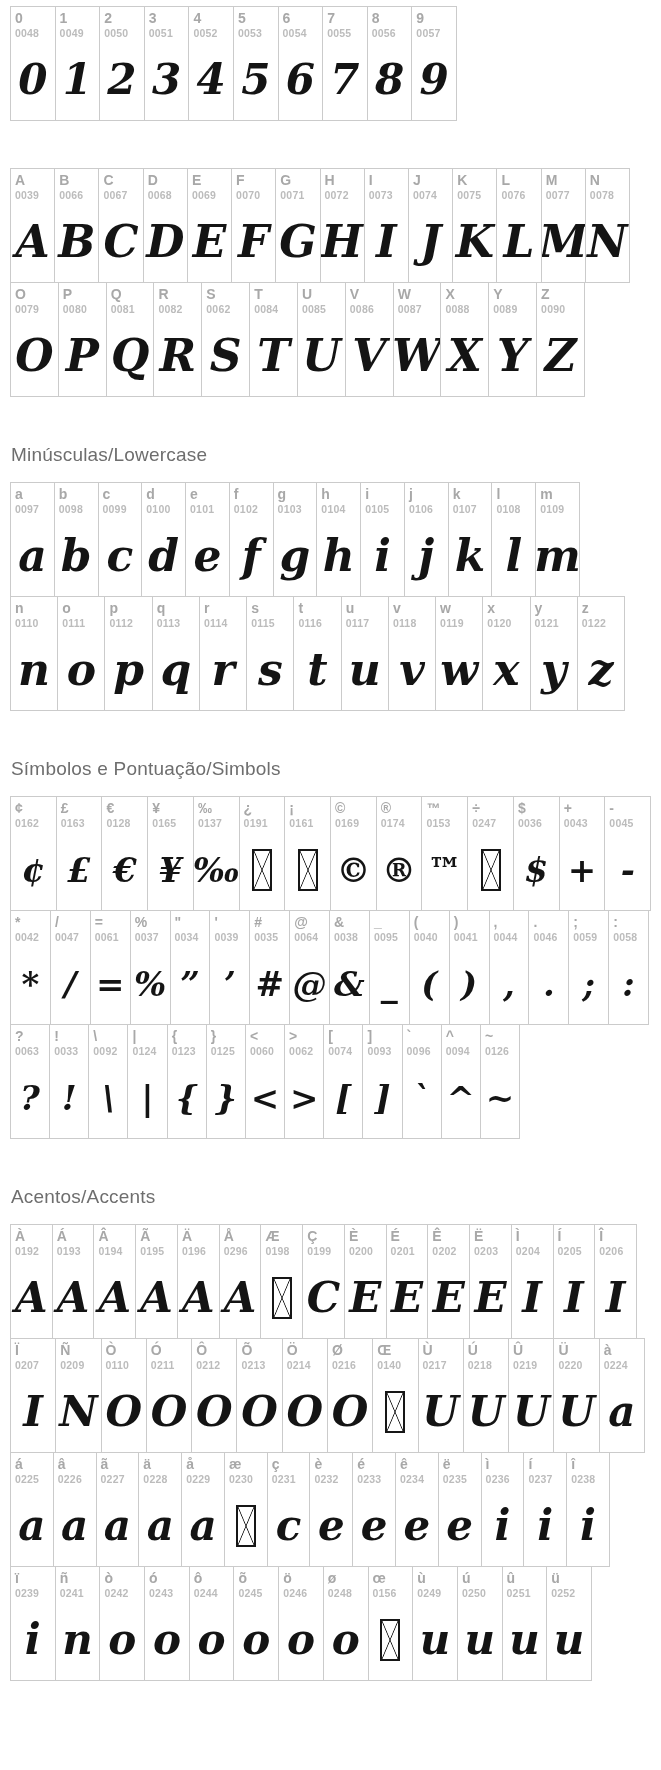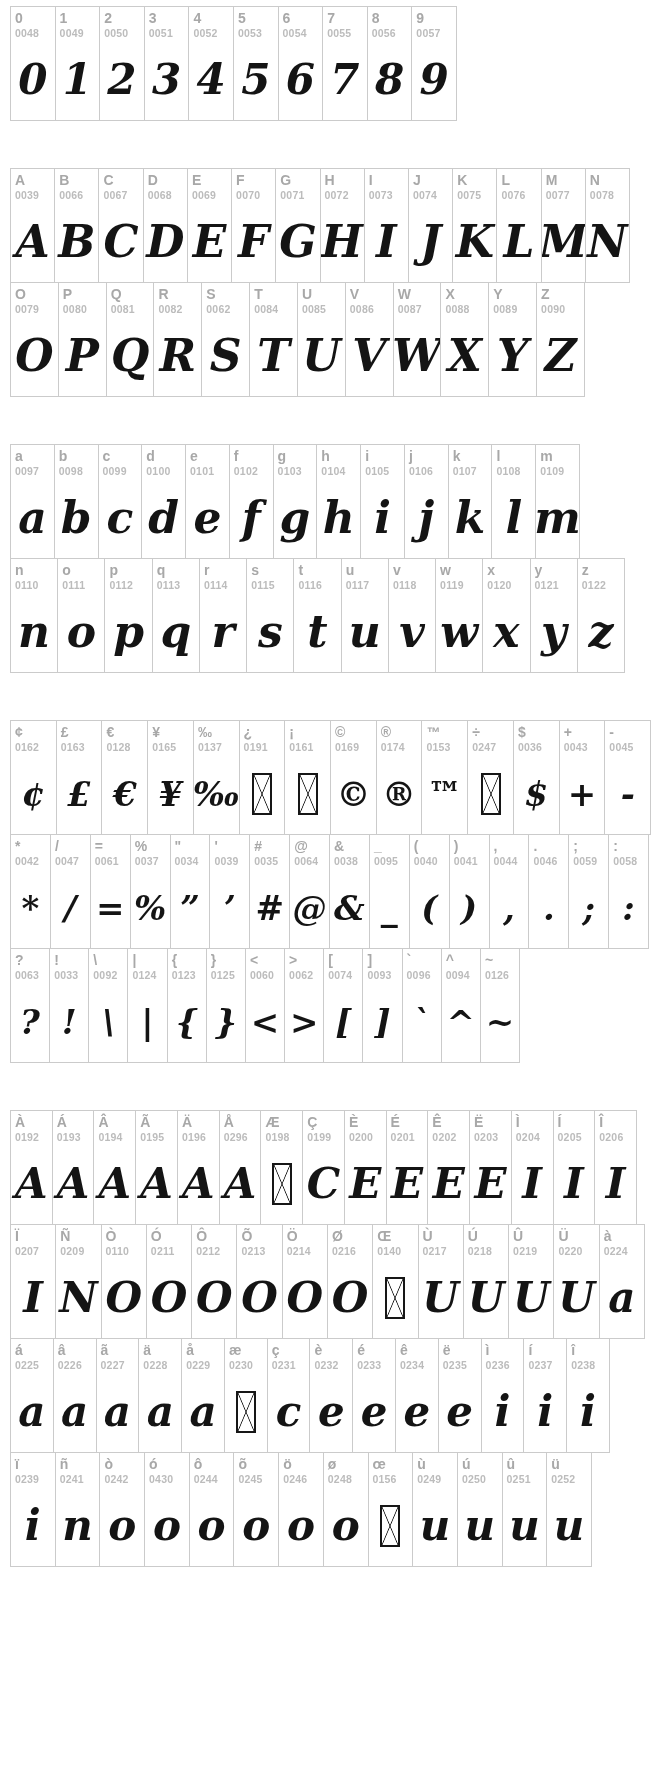--- a/index.html
+++ b/index.html
@@ -280,20 +280,21 @@
         <div class="cell">
           <div class="char-label">Z</div>
           <div class="char-code">0090</div>
           <div class="glyph-area">
             <div class="glyph" style="font-size: 44px;">Z</div>
           </div>
         </div>
       </div>
     </section>
     <section class="section">
+      <h2 class="section-title">Minúsculas/Lowercase</h2>
       <div class="char-row" style="width: 570px;">
         <div class="cell">
           <div class="char-label">a</div>
           <div class="char-code">0097</div>
           <div class="glyph-area">
             <div class="glyph" style="font-size: 44px;">a</div>
           </div>
         </div>
         <div class="cell">
           <div class="char-label">b</div>
@@ -468,20 +469,21 @@
         <div class="cell">
           <div class="char-label">z</div>
           <div class="char-code">0122</div>
           <div class="glyph-area">
             <div class="glyph" style="font-size: 44px;">z</div>
           </div>
         </div>
       </div>
     </section>
     <section class="section">
+      <h2 class="section-title">Símbolos e Pontuação/Simbols</h2>
       <div class="char-row" style="width: 641px;">
         <div class="cell">
           <div class="char-label">¢</div>
           <div class="char-code">0162</div>
           <div class="glyph-area">
             <div class="glyph" style="font-size: 34px;">¢</div>
           </div>
         </div>
         <div class="cell">
           <div class="char-label">£</div>
@@ -777,20 +779,21 @@
         <div class="cell">
           <div class="char-label">~</div>
           <div class="char-code">0126</div>
           <div class="glyph-area">
             <div class="glyph" style="font-size: 34px;">~</div>
           </div>
         </div>
       </div>
     </section>
     <section class="section">
+      <h2 class="section-title">Acentos/Accents</h2>
       <div class="char-row" style="width: 627px;">
         <div class="cell">
           <div class="char-label">À</div>
           <div class="char-code">0192</div>
           <div class="glyph-area">
             <div class="glyph" style="font-size: 42px;">A</div>
           </div>
         </div>
         <div class="cell">
           <div class="char-label">Á</div>
@@ -1108,21 +1111,21 @@
         </div>
         <div class="cell">
           <div class="char-label">ò</div>
           <div class="char-code">0242</div>
           <div class="glyph-area">
             <div class="glyph" style="font-size: 42px;">o</div>
           </div>
         </div>
         <div class="cell">
           <div class="char-label">ó</div>
-          <div class="char-code">0430</div>
+          <div class="char-code">0243</div>
           <div class="glyph-area">
             <div class="glyph" style="font-size: 42px;">o</div>
           </div>
         </div>
         <div class="cell">
           <div class="char-label">ô</div>
           <div class="char-code">0244</div>
           <div class="glyph-area">
             <div class="glyph" style="font-size: 42px;">o</div>
           </div>

